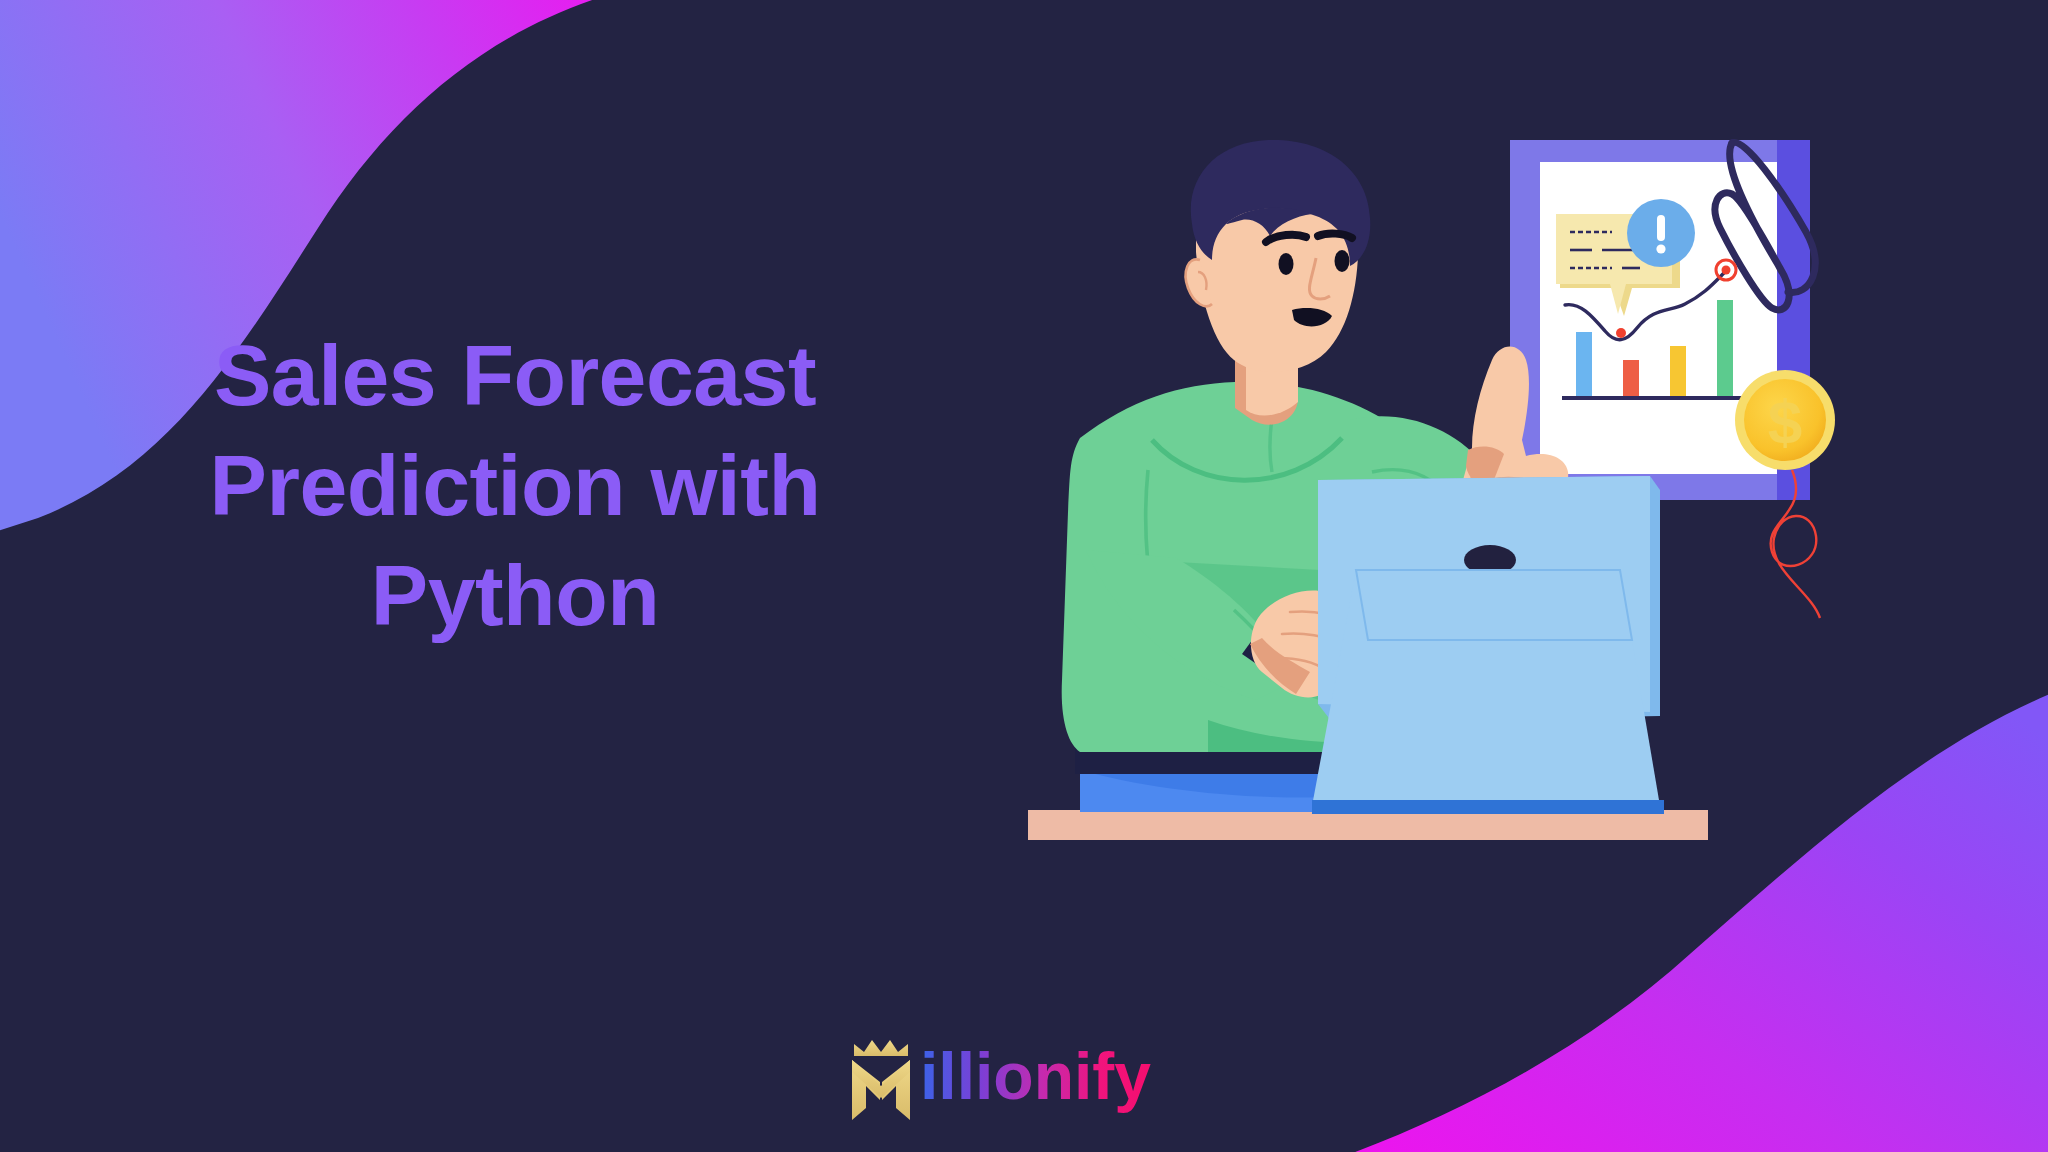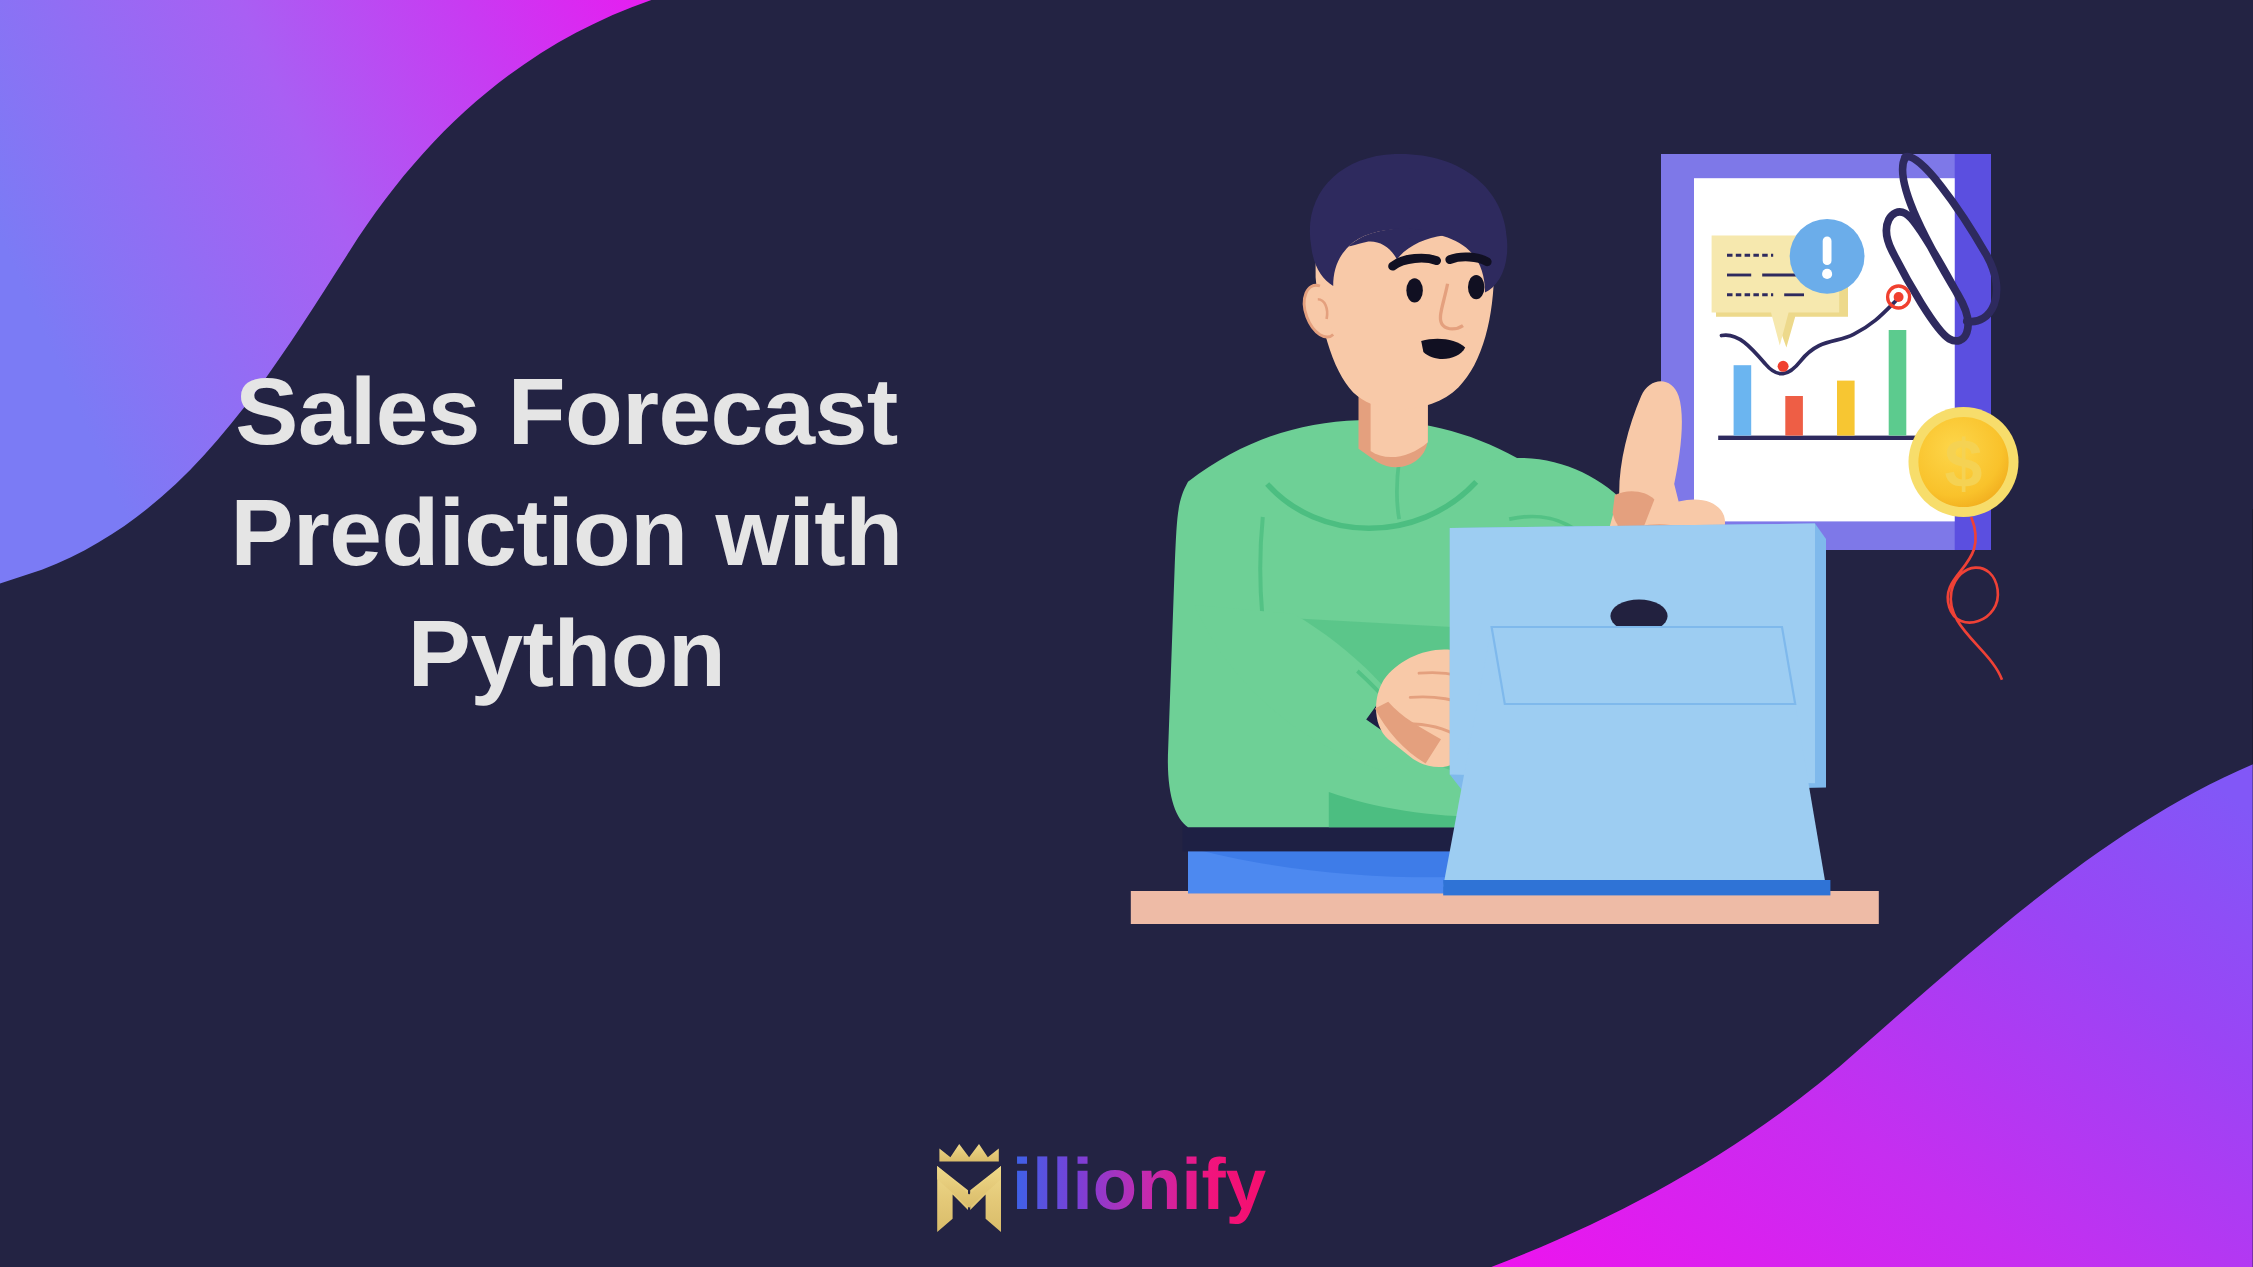--- a/index.html
+++ b/index.html
@@ -21,21 +21,21 @@
 
   
   .title-wrap{
     position:absolute;
     left:100px;
     top:320px;
     width:830px;
     text-align:center;
   }
   .title{
-    color:#e5e5e5;
+    color:#8b5cf6;
     font-size:86px;
     line-height:1.28;
     font-weight:bold;
     letter-spacing:-0.5px;
     word-spacing:2px;
   }
 
   
   .illus{
     position:absolute;

